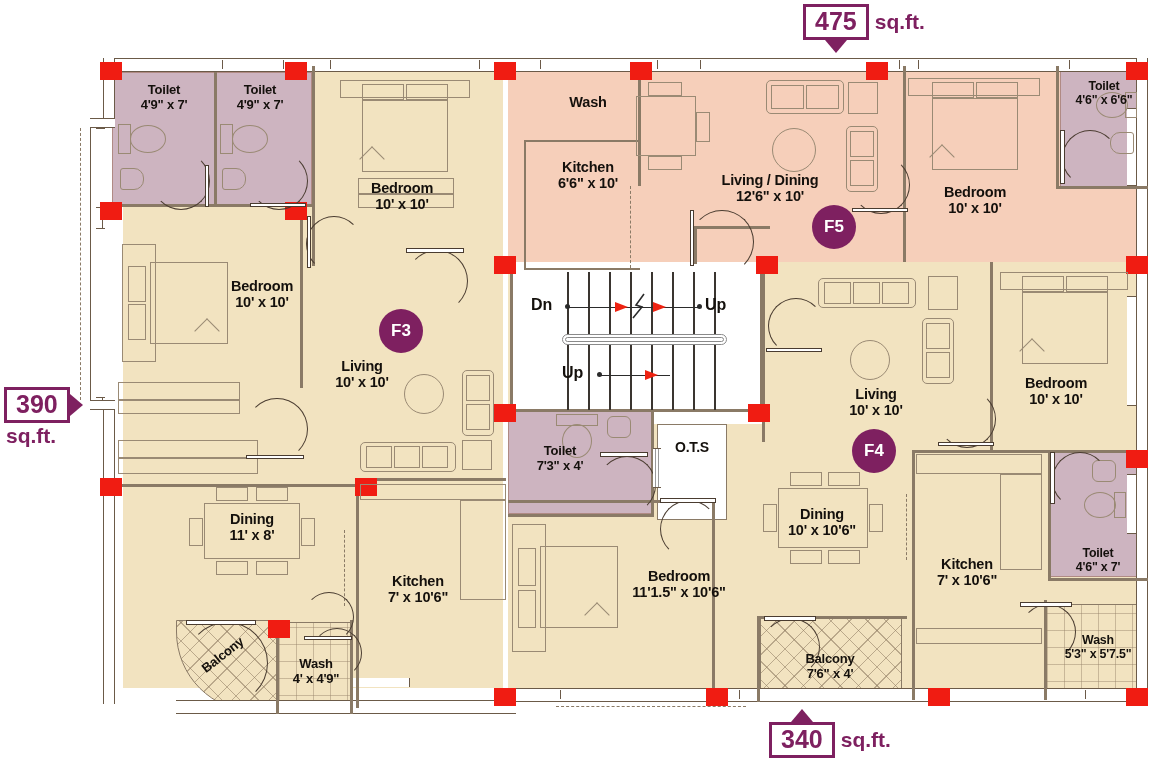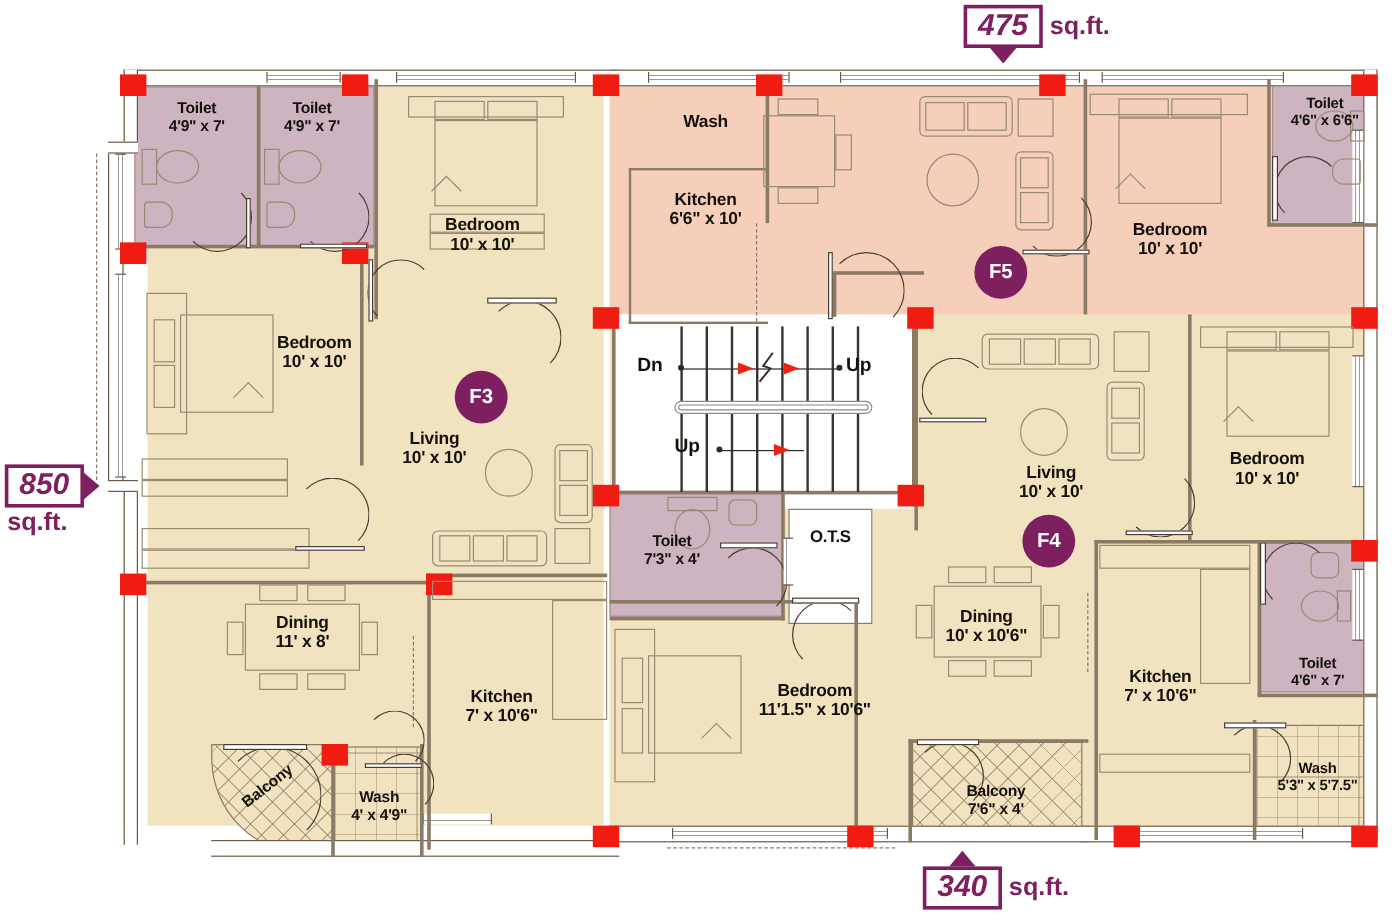--- a/index.html
+++ b/index.html
@@ -41,21 +41,21 @@
   .lbl.xs .nm,.lbl.xs .dm{font-size:12.4px;}
 
   
   .badge{position:absolute;border-radius:50%;background:#7e2060;color:#ffffff;
          display:flex;align-items:center;justify-content:center;
          font-size:17px;font-weight:bold;}
 
   
   .callout{position:absolute;display:flex;align-items:center;gap:6px;}
   .callout .box{border:3px solid #7e2060;background:#ffffff;color:#7e2060;
-        font-size:25px;font-weight:bold;padding:1px 9px 3px 9px;line-height:1.05;position:relative;font-style:italic;}
+        font-size:25px;font-weight:bold;padding:1px 9px 3px 9px;line-height:1.05;position:relative;}
   .callout .unit{color:#7e2060;font-size:21px;font-weight:bold;}
   .callout .unit.stack{line-height:1.0;}
   .tri{position:absolute;width:0;height:0;}
   .tri.down{border-left:11px solid transparent;border-right:11px solid transparent;border-top:13px solid #7e2060;}
   .tri.up{border-left:11px solid transparent;border-right:11px solid transparent;border-bottom:13px solid #7e2060;}
   .tri.right{border-top:11px solid transparent;border-bottom:11px solid transparent;border-left:13px solid #7e2060;}
 
   
   .fu{position:absolute;box-sizing:border-box;border:1.6px solid #9a8a74;background:transparent;}
   .fu2{position:absolute;box-sizing:border-box;border:1.2px solid #9a8a74;background:transparent;}
@@ -445,20 +445,24 @@
   <div class="lbl sm rot" style="left:180px;top:648px;width:86px;">
     <span class="nm">Balcony</span>
   </div>
   <div class="lbl" style="left:540px;top:94px;width:96px;">
     <span class="nm">Wash</span>
   </div>
   <div class="lbl" style="left:530px;top:159px;width:116px;">
     <span class="nm">Kitchen</span>
       <span class="dm">6'6" x 10'</span>
   </div>
+  <div class="lbl" style="left:700px;top:172px;width:140px;">
+    <span class="nm">Living / Dining</span>
+      <span class="dm">12'6" x 10'</span>
+  </div>
   <div class="lbl" style="left:915px;top:184px;width:120px;">
     <span class="nm">Bedroom</span>
       <span class="dm">10' x 10'</span>
   </div>
   <div class="lbl xs" style="left:1058px;top:80px;width:92px;">
     <span class="nm">Toilet</span>
       <span class="dm">4'6" x 6'6"</span>
   </div>
   <div class="lbl sm" style="left:512px;top:444px;width:96px;">
     <span class="nm">Toilet</span>
@@ -513,21 +517,21 @@
   <div class="callout" style="left:803px;top:4px;">
     <div class="box">
       <span>475</span>
       <span class="tri down" style="left:50%;margin-left:-11px;bottom:-16px;"></span>
     </div>
     <span class="unit">sq.ft.</span>
   </div>
 
   <div class="callout" style="left:4px;top:387px;flex-direction:column;align-items:flex-start;gap:2px;">
     <div class="box">
-      <span>850</span>
+      <span>390</span>
       <span class="tri right" style="top:50%;margin-top:-11px;right:-16px;"></span>
     </div>
     <span class="unit stack" style="margin-left:2px;">sq.ft.</span>
   </div>
 
   <div class="callout" style="left:769px;top:722px;">
     <div class="box">
       <span>340</span>
       <span class="tri up" style="left:50%;margin-left:-11px;top:-16px;"></span>
     </div>

